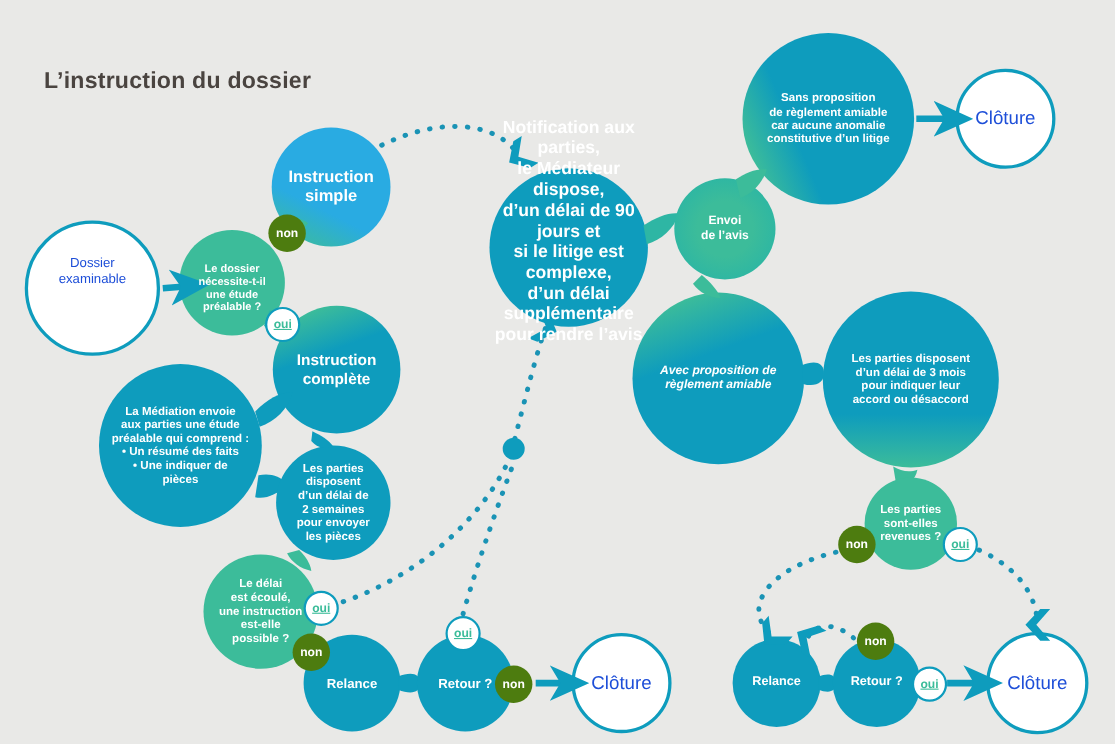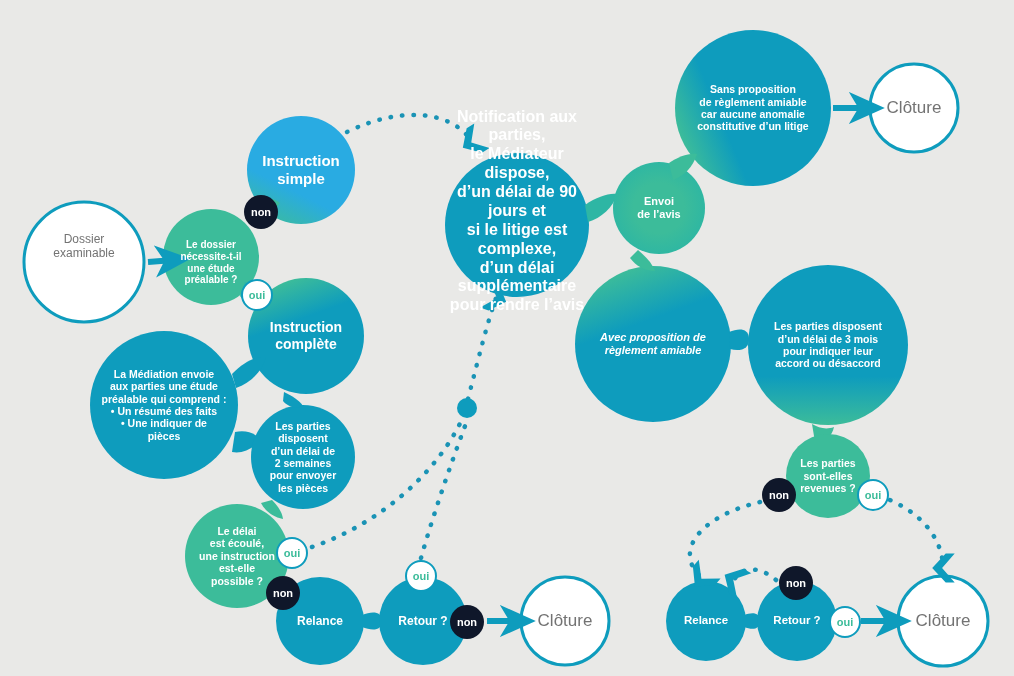--- a/index.html
+++ b/index.html
@@ -23,32 +23,32 @@
   
   .nodetext{
     position:absolute;
     display:flex;align-items:center;justify-content:center;
     text-align:center;
     color:#ffffff;font-weight:bold;
     line-height:1.18;
     pointer-events:none;
     white-space:pre-line;
   }
-  .nodetext.hollow{color:#737373;font-weight:normal;}
+  .nodetext.hollow{color:#1d4ed8;font-weight:normal;}
 
   .badge{
     position:absolute;
     display:flex;align-items:center;justify-content:center;
     border-radius:50%;
     font-weight:bold;
     text-align:center;
     line-height:1;
   }
-  .badge-non{background:#0f172a;color:#ffffff;}
-  .badge-oui{background:#ffffff;color:#3cbc9a;border:2px solid #0e9cbd;box-sizing:border-box;}
+  .badge-non{background:#4d7c0f;color:#ffffff;}
+  .badge-oui{background:#ffffff;color:#3cbc9a;border:2px solid #0e9cbd;box-sizing:border-box;text-decoration:underline;}
 </style>
 </head>
 <body>
 
 <div id="stage">
 
   <svg id="svgroot" viewBox="0 0 1014 676">
     <defs>
       <marker id="arrowhead" markerWidth="6" markerHeight="6" refX="3.2" refY="3" orient="auto" markerUnits="strokeWidth">
         <path d="M0,0.3 L6,3 L0,5.7 L1.6,3 Z" fill="#0e9cbd"></path>
@@ -165,20 +165,21 @@
       <circle cx="467" cy="408" r="10" fill="#0e9cbd"></circle>
 
       <path d="M760 502 C 700 516, 672 552, 702 578" fill="none" stroke="#1a93b5" stroke-width="4.5" stroke-linecap="round" stroke-dasharray="0.5 11" marker-end="url(#chevron)"></path>
 
       <path d="M776 580 C 760 566, 742 566, 734 580" fill="none" stroke="#1a93b5" stroke-width="4.5" stroke-linecap="round" stroke-dasharray="0.5 11" marker-end="url(#chevron)"></path>
 
       <path d="M890 500 C 930 518, 943 546, 943 568" fill="none" stroke="#1a93b5" stroke-width="4.5" stroke-linecap="round" stroke-dasharray="0.5 11" marker-end="url(#chevron)"></path>
     </g>
   </svg>
 
+  <div class="page-title">L’instruction du dossier</div>
 
   <div id="nodelabels">
       <div class="nodetext hollow" style="left: 26.4px; top: 205px; width: 115.2px; height: 82px; font-size: 12px;">Dossier
 examinable</div>
       <div class="nodetext" style="left: 164.92px; top: 217px; width: 92.16px; height: 91.2px; font-size: 10px;">Le dossier
 nécessite-t-il
 une étude
 préalable ?</div>
       <div class="nodetext" style="left: 249.16px; top: 118.7px; width: 103.68px; height: 102.6px; font-size: 15px;">Instruction
 simple</div>

